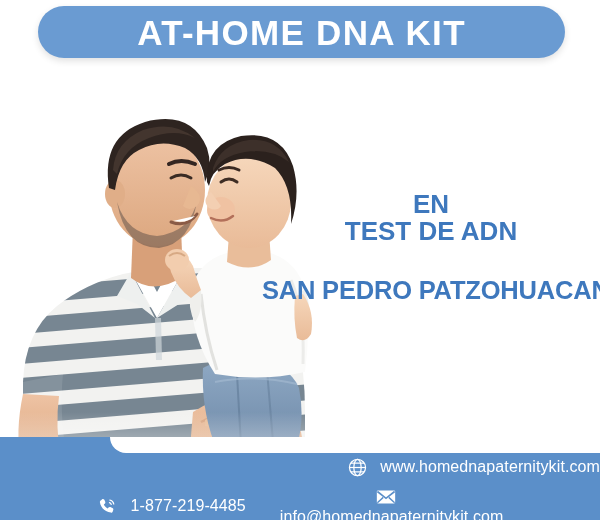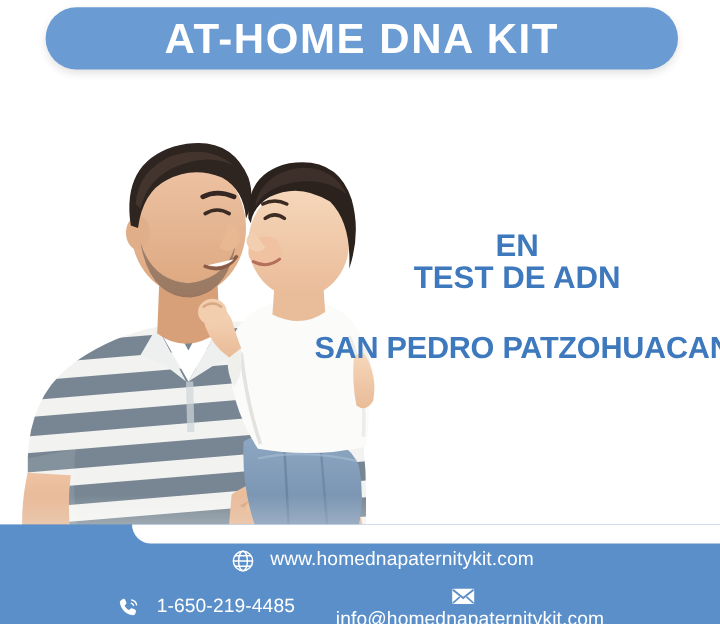--- a/index.html
+++ b/index.html
@@ -93,21 +93,21 @@
 
   .footer-row {
     position: absolute;
     display: flex;
     align-items: center;
     color: #ffffff;
   }
   .footer-row-1 {
     left: 0; right: 0;
     top: 456px;
-    justify-content: center;
+    justify-content: flex-end;
     padding-left: 36px;
   }
   .footer-row-2 {
     left: 0; right: 0;
     top: 486px;
     justify-content: center;
   }
   .footer-item {
     display: flex;
     align-items: center;
@@ -283,21 +283,21 @@
 
   <div class="footer-row footer-row-2">
     <div class="footer-item">
       <span class="footer-icon">
         <svg viewBox="0 0 24 24" width="21" height="21">
           <path d="M6.2 3.4c.9-.3 1.8.1 2.2 1l1 2.3c.3.8.1 1.7-.6 2.2l-1 .8c.9 2 2.5 3.6 4.5 4.5l.8-1c.5-.7 1.4-.9 2.2-.6l2.3 1c.9.4 1.3 1.3 1 2.2l-.6 1.8c-.3.9-1.2 1.5-2.2 1.4C9.3 18.3 4.2 13.2 3.3 7.1c-.1-1 .5-1.9 1.4-2.2z" fill="#ffffff"></path>
           <path d="M14.6 4.6c2.3.5 4.1 2.3 4.6 4.6" stroke="#ffffff" stroke-width="1.3" fill="none" stroke-linecap="round"></path>
           <path d="M14.2 7.6c1 .3 1.8 1.1 2.1 2.1" stroke="#ffffff" stroke-width="1.3" fill="none" stroke-linecap="round"></path>
         </svg>
       </span>
-      <span class="footer-text">1-650-219-4485</span>
+      <span class="footer-text">1-877-219-4485</span>
     </div>
 
     <div class="footer-item">
       <span class="footer-icon">
         <svg viewBox="0 0 24 24" width="22" height="22">
           <rect x="2" y="5" width="20" height="14" rx="1.2" fill="#ffffff"></rect>
           <path d="M2.6 6 L12 13.4 L21.4 6" stroke="#5b8fc9" stroke-width="1.8" fill="none"></path>
           <path d="M2.6 18.2 L9 12.4 M21.4 18.2 L15 12.4" stroke="#5b8fc9" stroke-width="1.5" fill="none"></path>
         </svg>
       </span>

